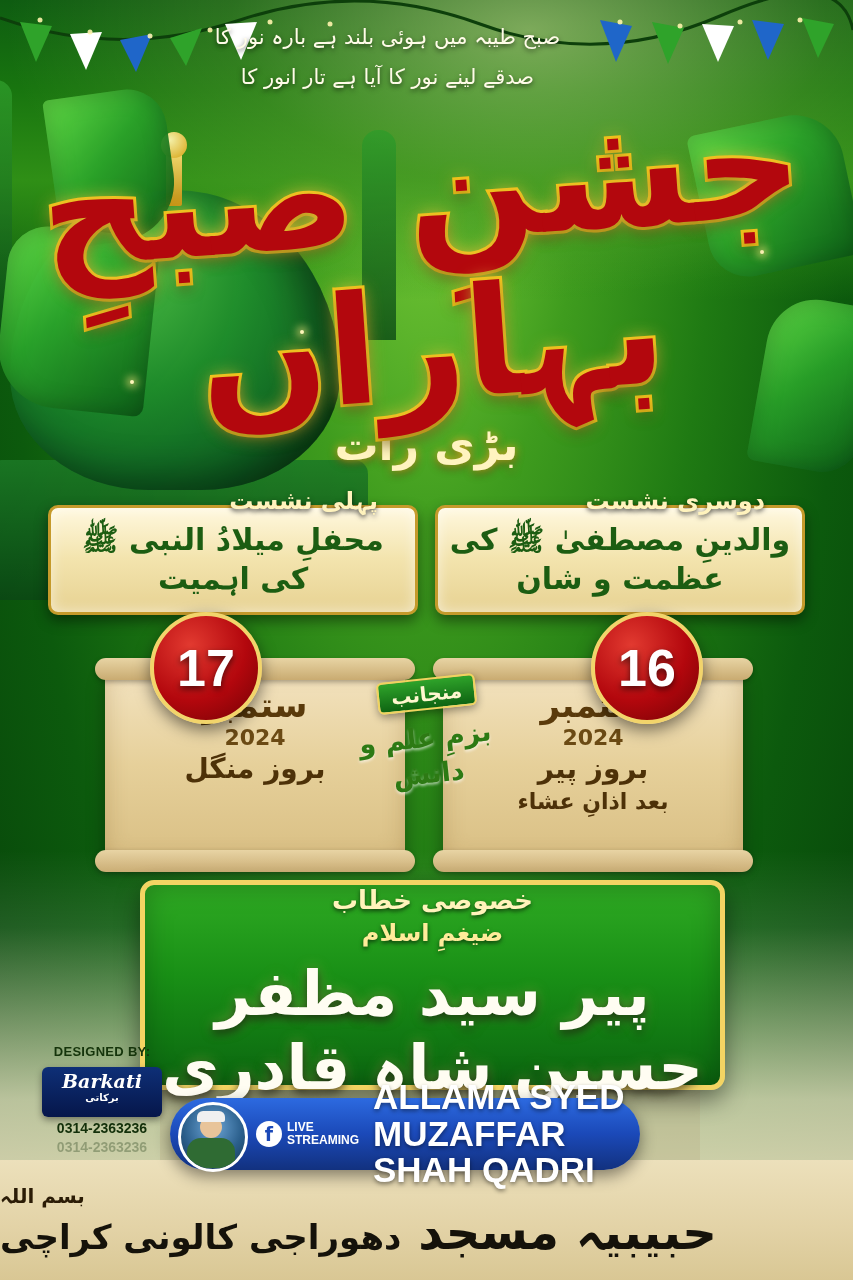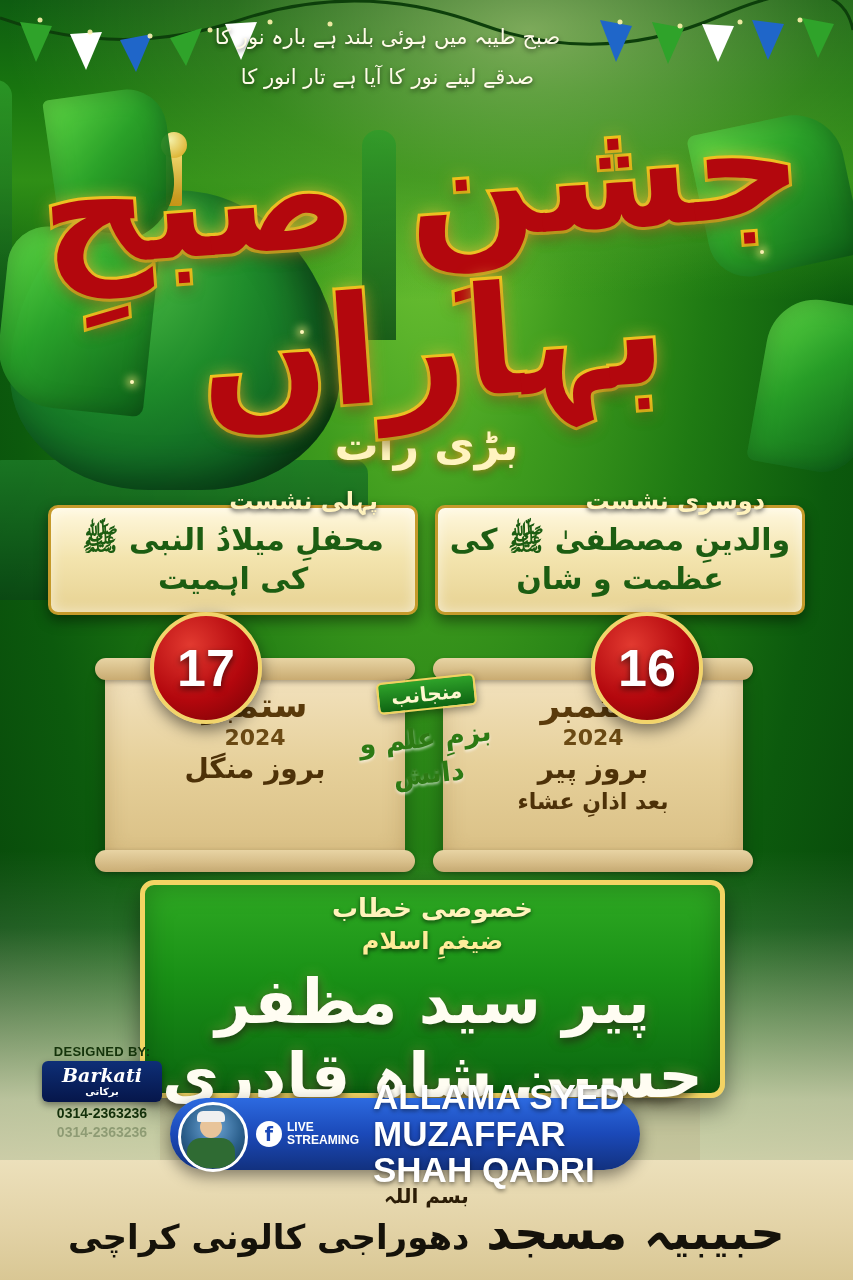--- a/index.html
+++ b/index.html
@@ -310,21 +310,21 @@
   .speaker-panel {
     position: absolute;
     left: 140px; top: 880px;
     width: 575px; height: 200px;
     background: linear-gradient(180deg, #2faa23 0%, #199016 45%, #0b6610 100%);
     border: 5px solid #f3d463;
     border-radius: 14px;
     box-shadow: 0 10px 24px rgba(0,0,0,.45), inset 0 0 28px rgba(0,0,0,.25);
     text-align: center;
     direction: rtl;
-    padding-top: 8px;
+    padding-top: 0;
   }
   .khitab {
     font-family: "DejaVu Sans", sans-serif;
     font-size: 26px;
     font-weight: bold;
     color: #fff3bb;
     text-shadow: 0 2px 4px rgba(0,0,0,.6);
   }
   .zeegham {
     font-family: "DejaVu Sans", sans-serif;
@@ -352,29 +352,29 @@
     text-align: center;
   }
   .designed-by {
     font-family: "Liberation Sans", sans-serif;
     font-size: 13px;
     font-weight: bold;
     color: #15340b;
     letter-spacing: .3px;
   }
   .designer-logo {
-    margin-top: 2px;
+    margin-top: 8px;
     background: linear-gradient(180deg, #0e2f77, #06164a);
     border-radius: 6px;
     color: #ffffff;
     font-family: "DejaVu Serif", serif;
     font-style: italic;
     font-weight: bold;
     font-size: 19px;
-    padding: 3px 0 5px;
+    padding: 3px 0 14px;
     box-shadow: 0 3px 7px rgba(0,0,0,.4);
   }
   .designer-logo small {
     display: block;
     font-style: normal;
     font-size: 10px;
     font-family: "DejaVu Sans", sans-serif;
   }
   .designer-phone {
     margin-top: 3px;
@@ -444,21 +444,21 @@
     color: #ffffff;
     line-height: 1.05;
     text-shadow: 0 2px 4px rgba(0,0,0,.45);
     margin-left: 6px;
   }
 
   
   .venue {
     position: absolute;
     left: 0; bottom: 18px; width: 853px;
-    text-align: center;
+    text-align: left;
     direction: rtl;
   }
   .venue-crest {
     font-family: "DejaVu Sans", sans-serif;
     font-size: 20px;
     font-weight: bold;
     color: #2b1c06;
     margin-bottom: -4px;
   }
   .venue-line {

